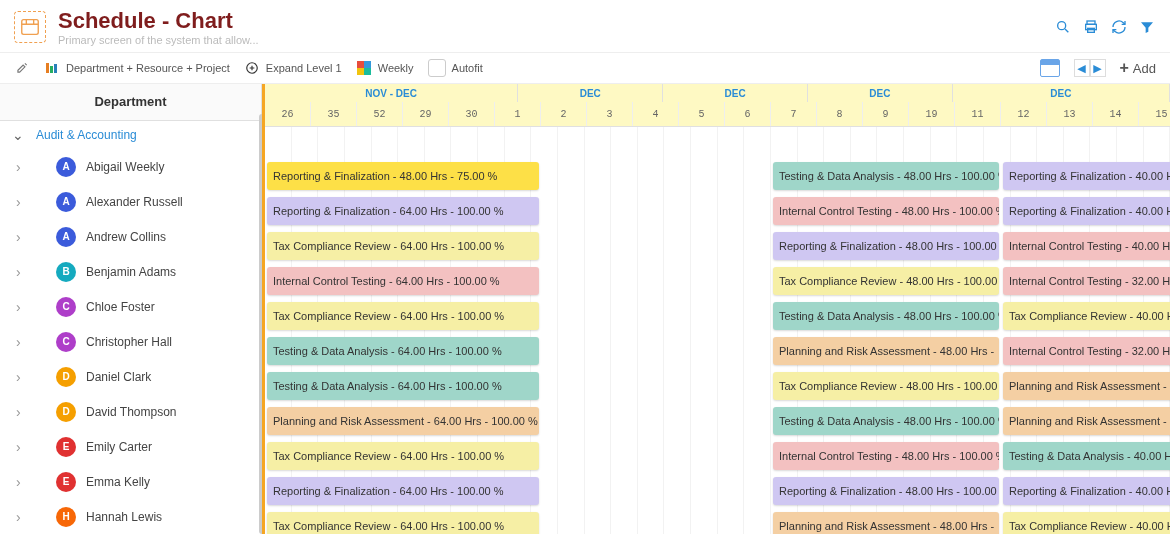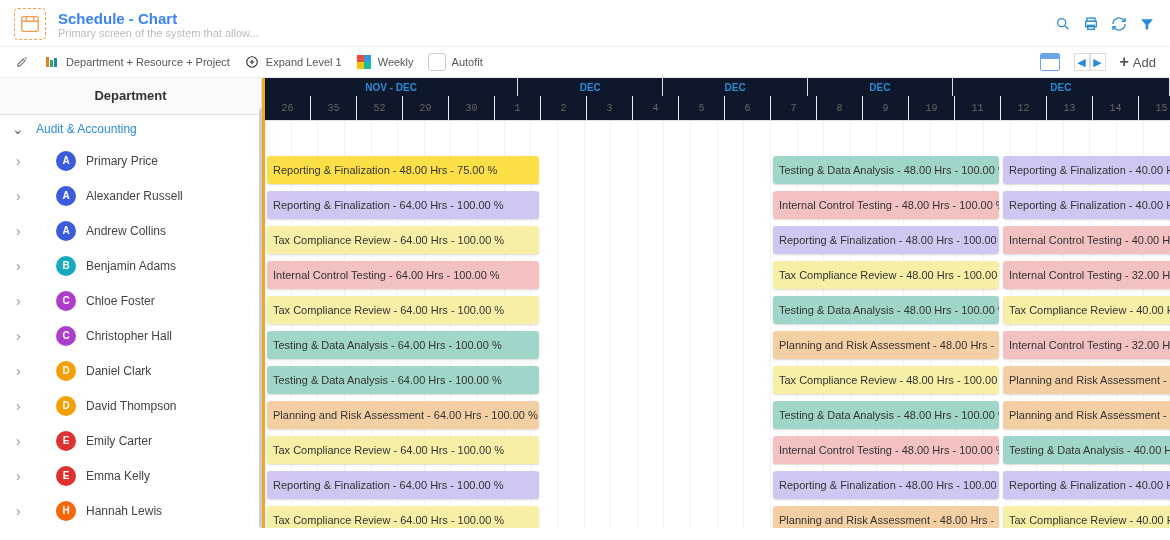--- a/index.html
+++ b/index.html
@@ -2,21 +2,21 @@
 <html><head>
 <meta charset="utf-8">
 <style>
   * { box-sizing: border-box; margin: 0; padding: 0; }
   body { font-family: -apple-system, BlinkMacSystemFont, "Segoe UI", Arial, sans-serif; font-size: 12px; color: #333; background: #fff; width: 1170px; height: 540px; overflow: hidden; position: relative; }
 
   
   .header { display: flex; align-items: center; padding: 8px 14px 6px; gap: 12px; border-bottom: 1px solid #eee; }
   .header-icon { width: 32px; height: 32px; border: 1px dashed #f0a050; border-radius: 4px; display: flex; align-items: center; justify-content: center; color: #f0a050; font-size: 18px; }
   .header-txt { flex: 1; }
-  .header-title { font-size: 15px; font-weight: 600; color: #3b82f6; }
+  .header-title { font-size: 22px; font-weight: 600; color: #7f1d1d; }
   .header-sub { font-size: 11px; color: #bbb; }
   .header-actions { display: flex; gap: 10px; align-items: center; }
   .hicon { width: 18px; height: 18px; display: flex; align-items: center; justify-content: center; color: #2a8cd6; font-size: 16px; cursor: pointer; }
 
   
   .toolbar { display: flex; align-items: center; padding: 6px 14px; gap: 14px; font-size: 11px; color: #555; border-bottom: 1px solid #eee; }
   .toolbar .ticon { width: 16px; height: 16px; display: inline-flex; align-items: center; justify-content: center; }
   .toolbar .group { display: flex; align-items: center; gap: 6px; cursor: pointer; }
   .spacer { flex: 1; }
   .tb-box { width: 18px; height: 18px; border: 1px solid #ccc; border-radius: 3px; }
@@ -33,21 +33,21 @@
   .left-scrollbar { position: absolute; right: -4px; top: 30px; bottom: 0; width: 6px; background: #ccc; border-radius: 3px; }
   .left-header { height: 42px; display: flex; align-items: center; justify-content: center; font-weight: 600; font-size: 13px; color: #333; border-bottom: 1px solid #e0e0e0; background: #fafafa; }
   .dept-row { display: flex; align-items: center; height: 32px; padding-left: 12px; gap: 10px; color: #2a8cd6; font-weight: 500; font-size: 12px; }
   .chev { width: 14px; color: #666; font-size: 14px; }
   .res-row { display: flex; align-items: center; height: 35px; padding-left: 16px; gap: 10px; font-size: 12px; color: #444; }
   .res-row .chev { color: #999; }
   .avatar { width: 20px; height: 20px; border-radius: 50%; display: flex; align-items: center; justify-content: center; color: #fff; font-size: 10px; font-weight: 700; margin-left: 16px; }
 
   
   .right { flex: 1; overflow: hidden; position: relative; border-left: 3px solid #f5a623; }
-  .tl-head { display: flex; flex-direction: column; border-bottom: 1px solid #e0e0e0; background: #0f172a; }
+  .tl-head { display: flex; flex-direction: column; border-bottom: 1px solid #e0e0e0; background: #fef9c3; }
   .month-row { display: flex; height: 18px; }
   .month-cell { border-right: 1px solid #e0e0e0; text-align: center; font-size: 10px; font-weight: 600; color: #2a8cd6; display: flex; align-items: center; justify-content: center; }
   .day-row { display: flex; height: 24px; }
   .day-cell { flex: 0 0 auto; border-right: 1px solid #eee; text-align: center; font-size: 10px; color: #666; display: flex; align-items: center; justify-content: center; font-family: Liberation Mono, monospace; }
   .tl-body { position: relative; }
   .tl-body-grid { position: absolute; top:0; left:0; right:0; bottom:0; display:flex; }
   .grid-col { border-right: 1px solid #f2f2f2; height: 100%; }
   .tl-rows { position: relative; }
   .tl-row { height: 35px; position: relative; }
   .tl-row:first-child { height: 32px; }
@@ -151,21 +151,21 @@
   <div class="left">
     <div class="left-header">Department</div>
     <div class="dept-row">
       <span class="chev">⌄</span>
       <span>Audit &amp; Accounting</span>
     </div>
     <div id="res-list">
         <div class="res-row">
           <span class="chev">›</span>
     <span class="avatar" style="background:#3b5bdb">A</span>
-    <span>Primary Price</span>
+    <span>Abigail Weekly</span>
         </div>
         <div class="res-row">
           <span class="chev">›</span>
     <span class="avatar" style="background:#3b5bdb">A</span>
     <span>Alexander Russell</span>
         </div>
         <div class="res-row">
           <span class="chev">›</span>
     <span class="avatar" style="background:#3b5bdb">A</span>
     <span>Andrew Collins</span>

